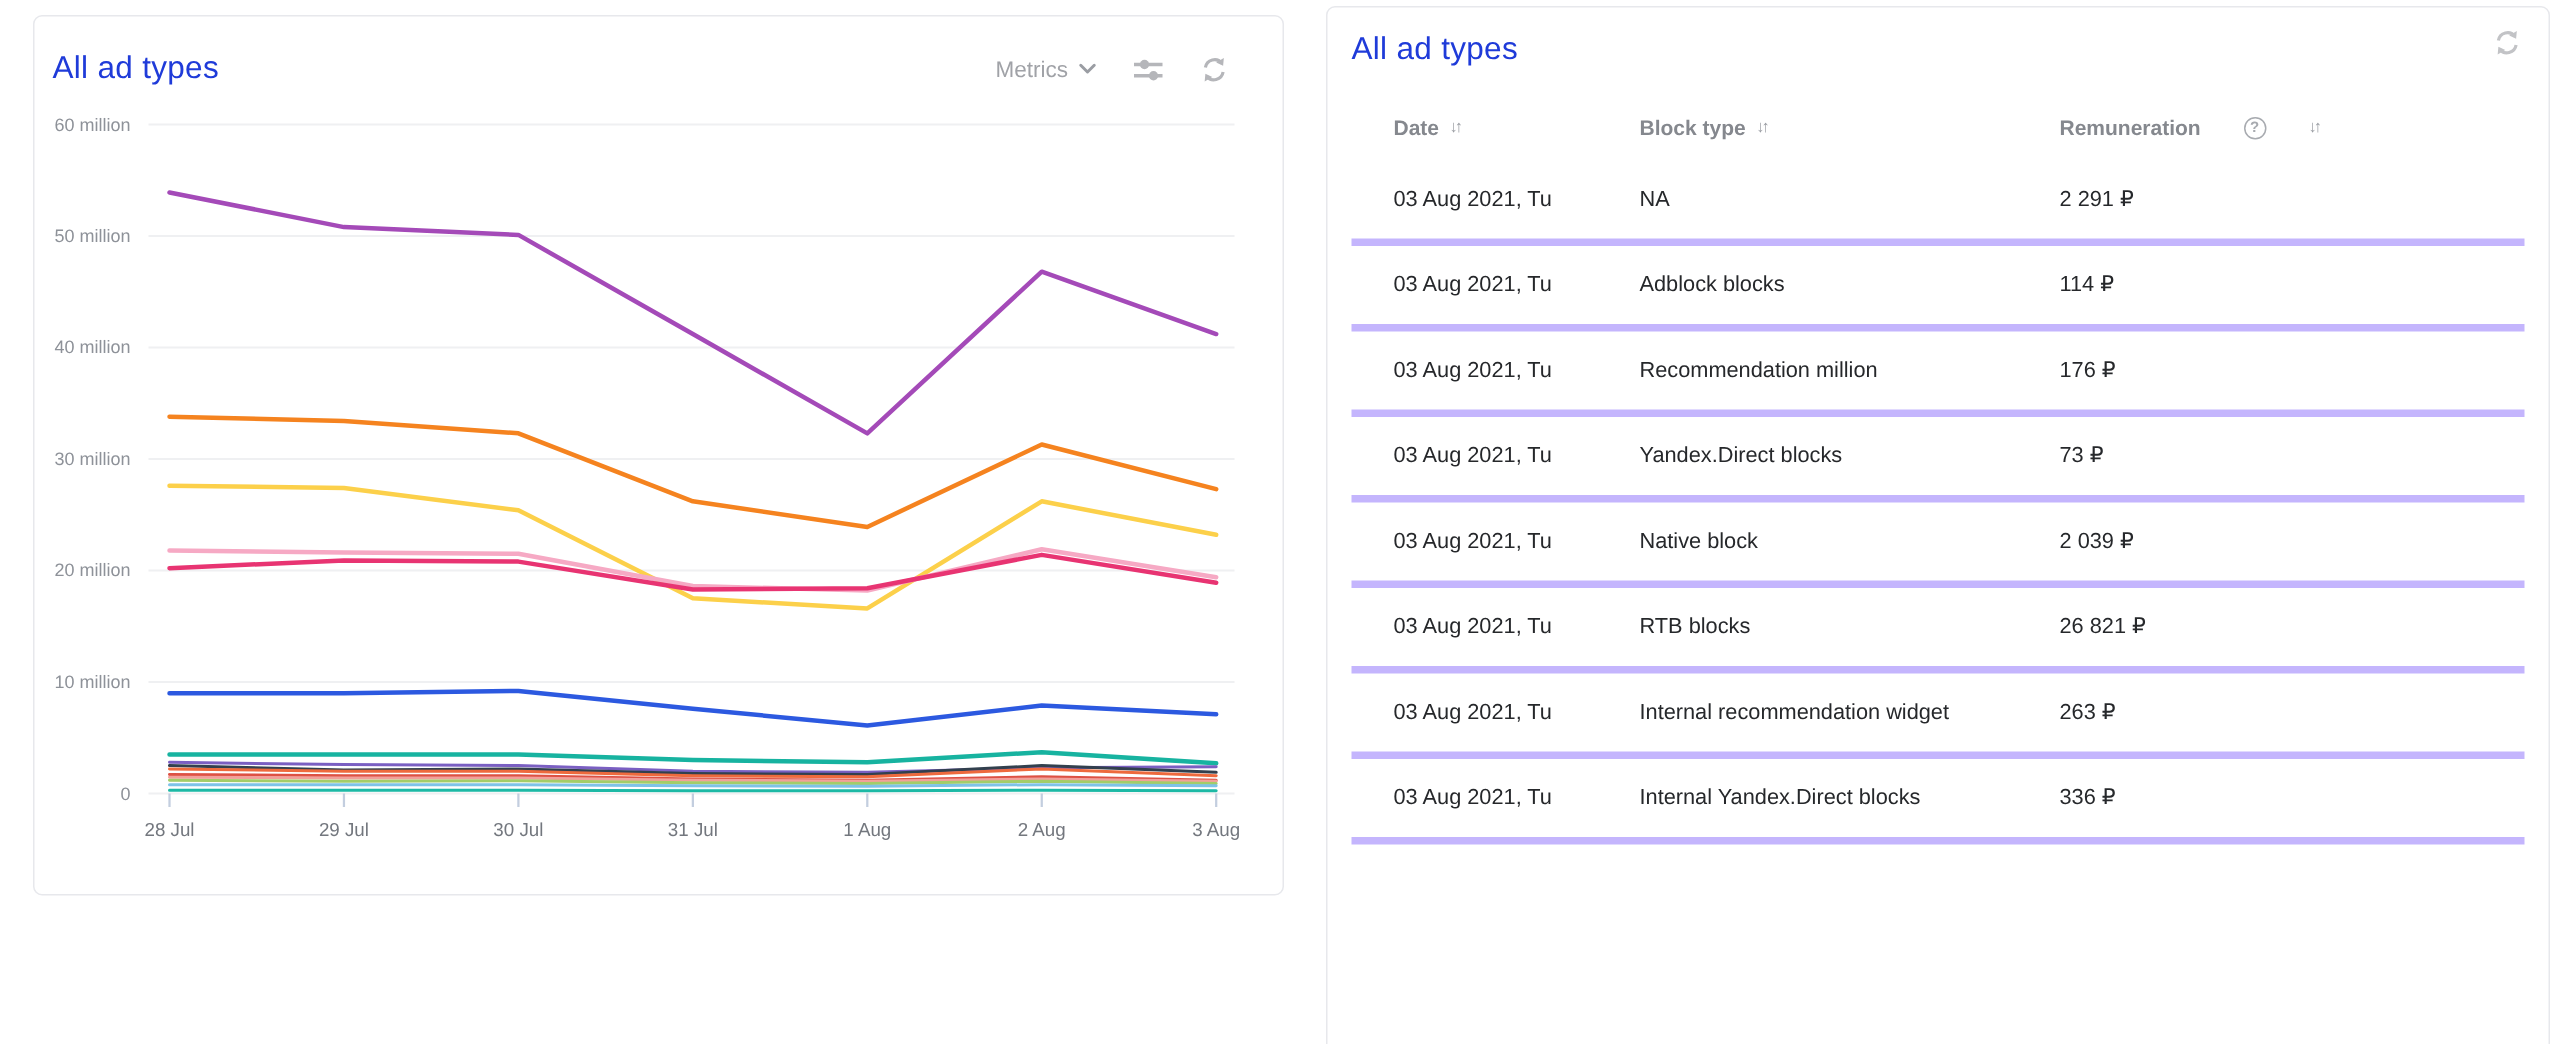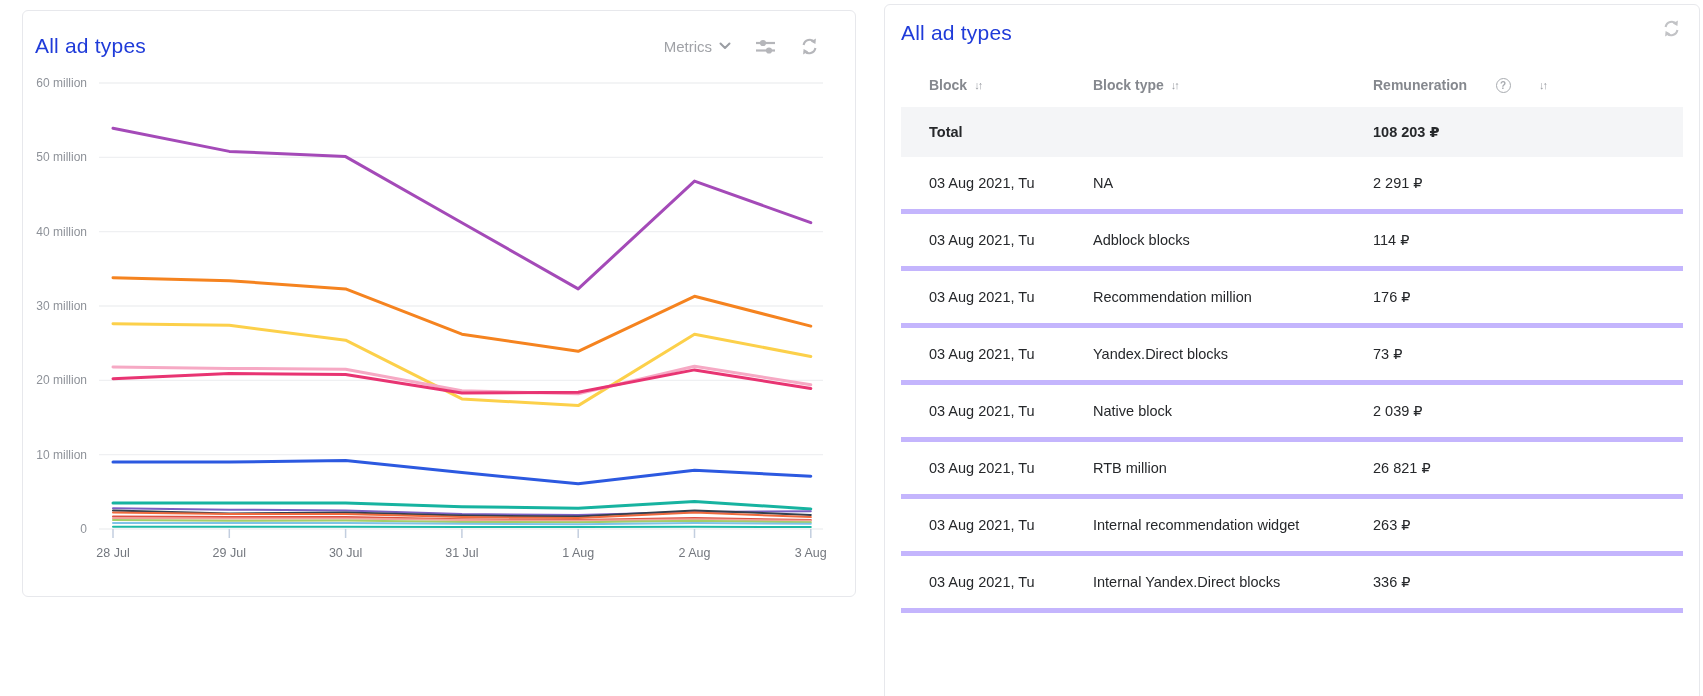--- a/index.html
+++ b/index.html
@@ -153,41 +153,35 @@
         <path d="M15.9 1.6 L15.4 6.9 L10.8 4.6 Z" fill="#c2c3c6"></path>
         <path d="M15.4 11.0 A 6.2 6.2 0 0 1 4.4 13.8" fill="none" stroke="#c2c3c6" stroke-width="2.1"></path>
         <path d="M3.1 17.4 L3.6 12.1 L8.2 14.4 Z" fill="#c2c3c6"></path>
       </svg>
     </span>
   </div>
 
   <div class="tbl">
     <div class="trow thead-row">
       <div class="th">
-        <span>Block</span>
+        <span>Date</span>
         <span class="sort-glyph">↓↑</span>
       </div>
       <div class="th">
         <span>Block type</span>
         <span class="sort-glyph">↓↑</span>
       </div>
       <div class="th right">
         <span>Remuneration</span>
         <span class="help-badge">?</span>
         <span class="sort-glyph">↓↑</span>
       </div>
       <div></div>
     </div>
 
-    <div class="trow total-row">
-      <div class="cell">Total</div>
-      <div class="cell"></div>
-      <div class="cell right">108 203 ₽</div>
-      <div></div>
-    </div>
 
     <div id="table-body">
         <div class="trow data-row">
           <div class="cell">03 Aug 2021, Tu</div>
           <div class="cell">NA</div>
           <div class="cell right">2 291 ₽</div>
           <div></div>
         </div>
         <div class="trow data-row">
           <div class="cell">03 Aug 2021, Tu</div>
@@ -208,21 +202,21 @@
           <div></div>
         </div>
         <div class="trow data-row">
           <div class="cell">03 Aug 2021, Tu</div>
           <div class="cell">Native block</div>
           <div class="cell right">2 039 ₽</div>
           <div></div>
         </div>
         <div class="trow data-row">
           <div class="cell">03 Aug 2021, Tu</div>
-          <div class="cell">RTB million</div>
+          <div class="cell">RTB blocks</div>
           <div class="cell right">26 821 ₽</div>
           <div></div>
         </div>
         <div class="trow data-row">
           <div class="cell">03 Aug 2021, Tu</div>
           <div class="cell">Internal recommendation widget</div>
           <div class="cell right">263 ₽</div>
           <div></div>
         </div>
         <div class="trow data-row">

